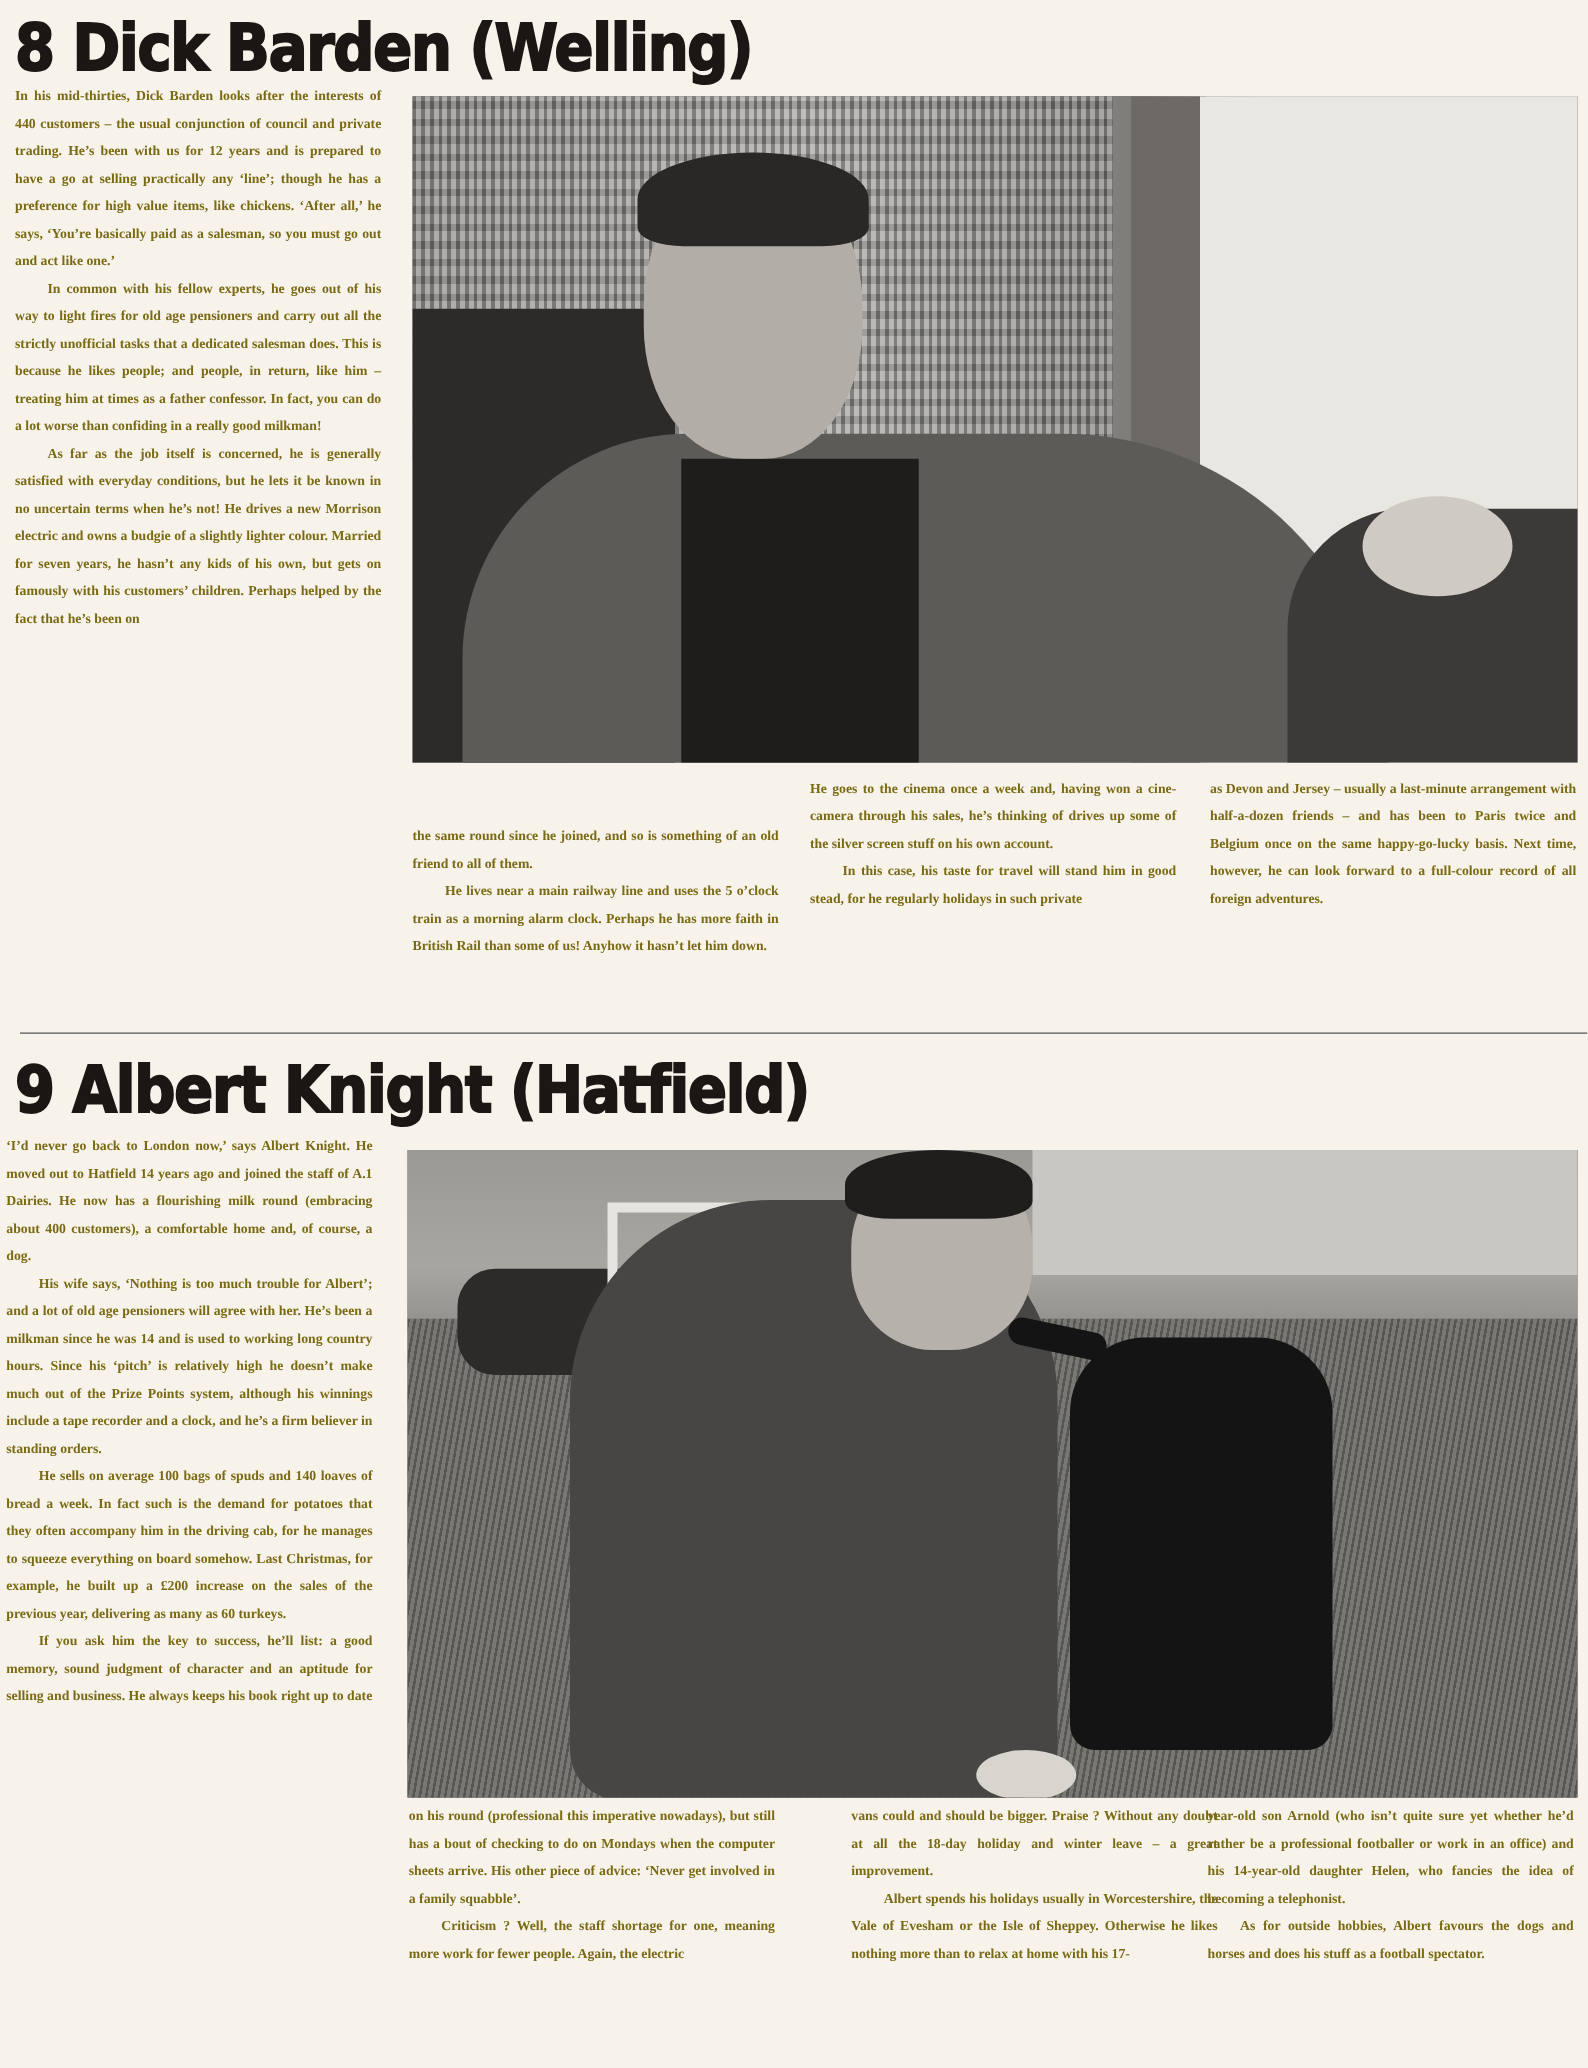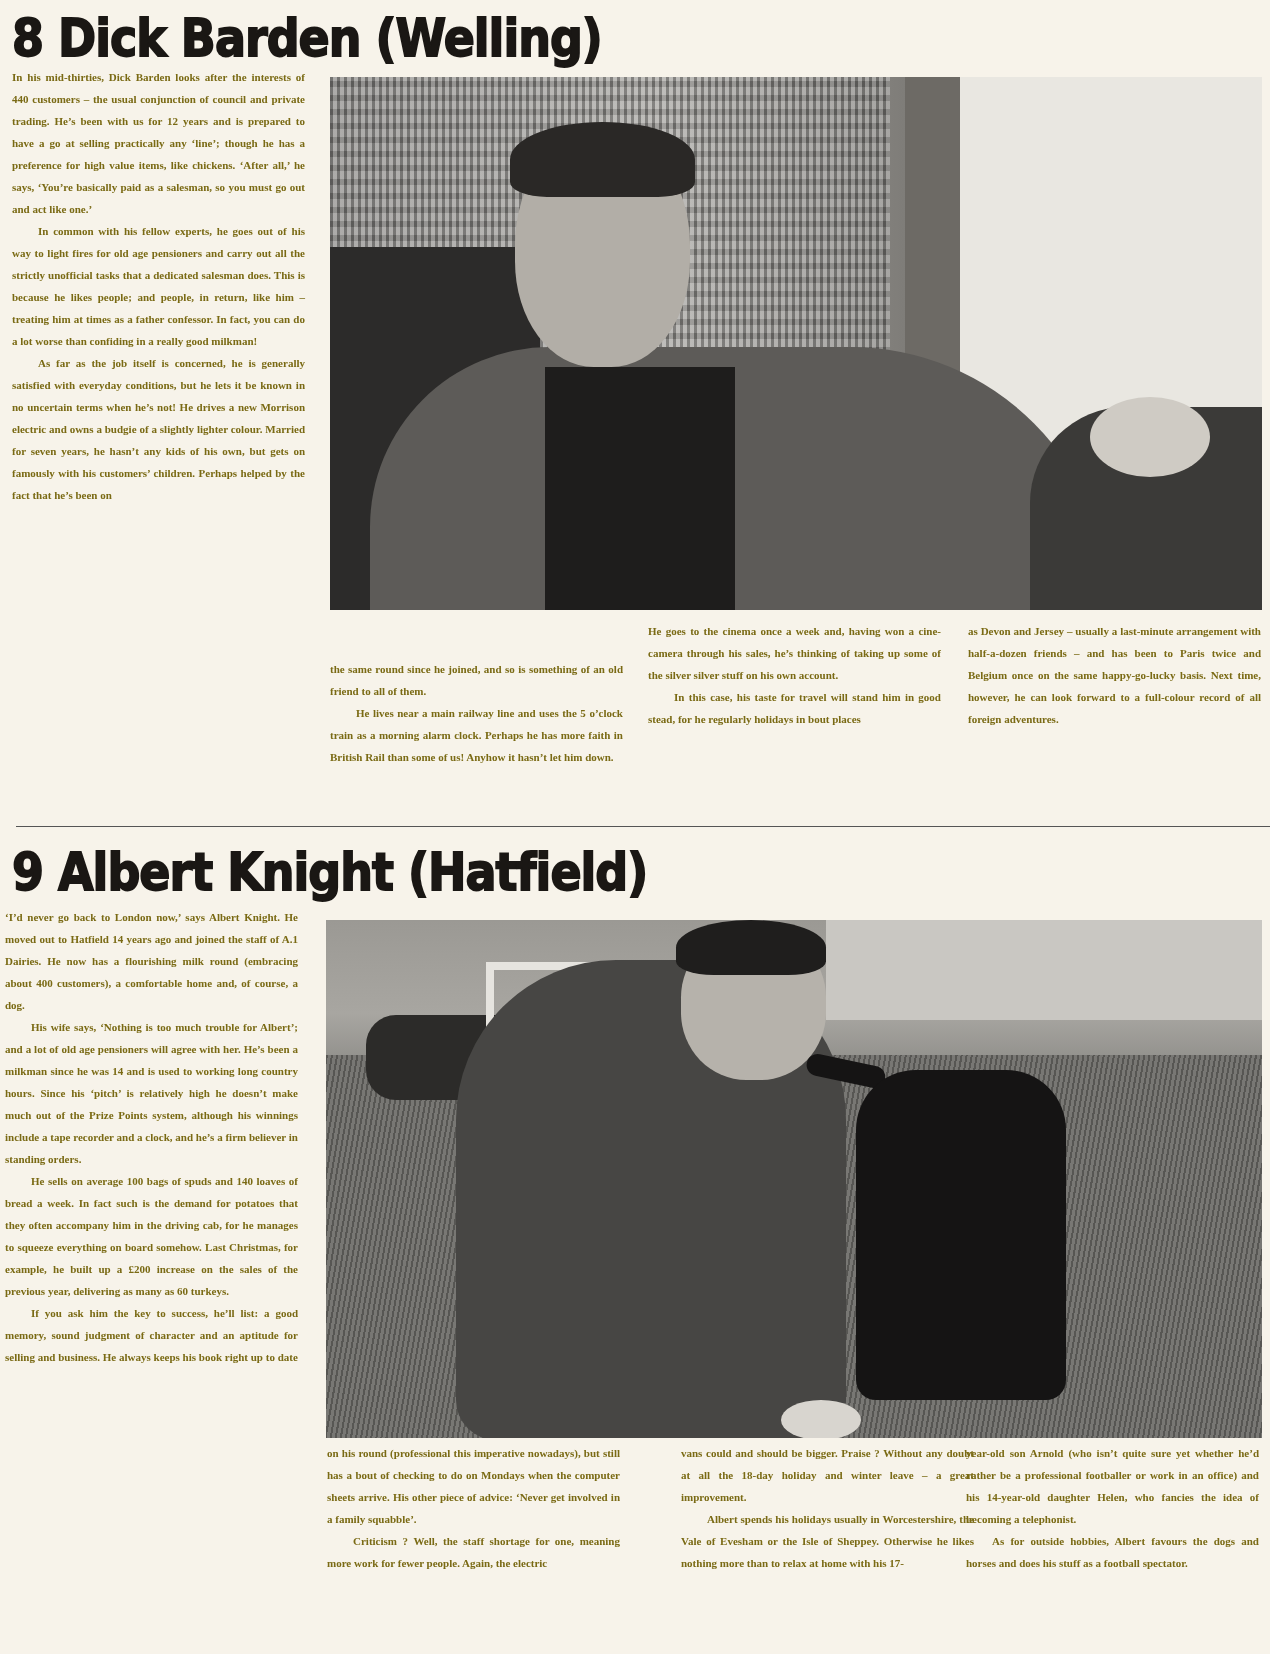--- a/index.html
+++ b/index.html
@@ -98,22 +98,22 @@
   <div class="p1-head"></div>
   <div class="p1-hair"></div>
 </div>
 
 <div class="col" style="left:330px; top:620px; width:293px;margin-top:38px;">
   <p>the same round since he joined, and so is something of an old friend to all of them.</p>
   <p class="indent">He lives near a main railway line and uses the 5 o’clock train as a morning alarm clock. Perhaps he has more faith in British Rail than some of us! Anyhow it hasn’t let him down.</p>
 </div>
 
 <div class="col" style="left:648px; top:620px; width:293px;">
-  <p>He goes to the cinema once a week and, having won a cine-camera through his sales, he’s thinking of taking up some of the silver silver stuff on his own account.</p>
-  <p class="indent">In this case, his taste for travel will stand him in good stead, for he regularly holidays in bout places</p>
+  <p>He goes to the cinema once a week and, having won a cine-camera through his sales, he’s thinking of drives up some of the silver screen stuff on his own account.</p>
+  <p class="indent">In this case, his taste for travel will stand him in good stead, for he regularly holidays in such private</p>
 </div>
 
 <div class="col" style="left:968px; top:620px; width:293px;font-family:Liberation Serif, serif;">
   <p>as Devon and Jersey – usually a last-minute arrangement with half-a-dozen friends – and has been to Paris twice and Belgium once on the same happy-go-lucky basis. Next time, however, he can look forward to a full-colour record of all foreign adventures.</p>
 </div>
 
 <div class="rule"></div>
 
 <h1 class="headline" style="top:846px;">9 Albert Knight (Hatfield)</h1>
 

